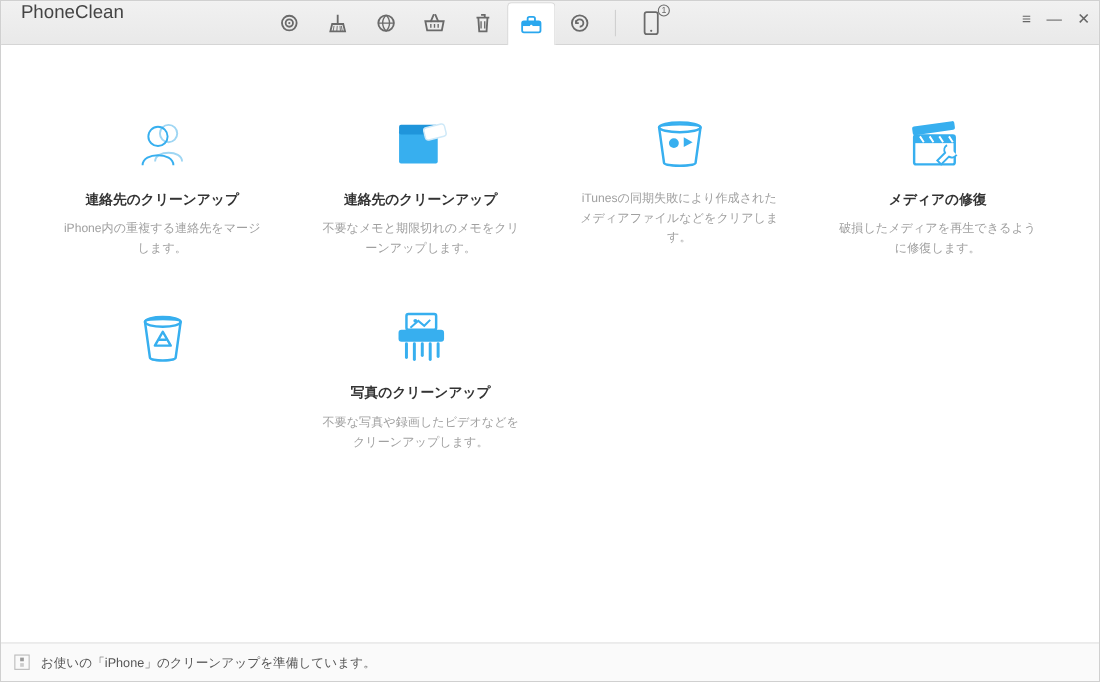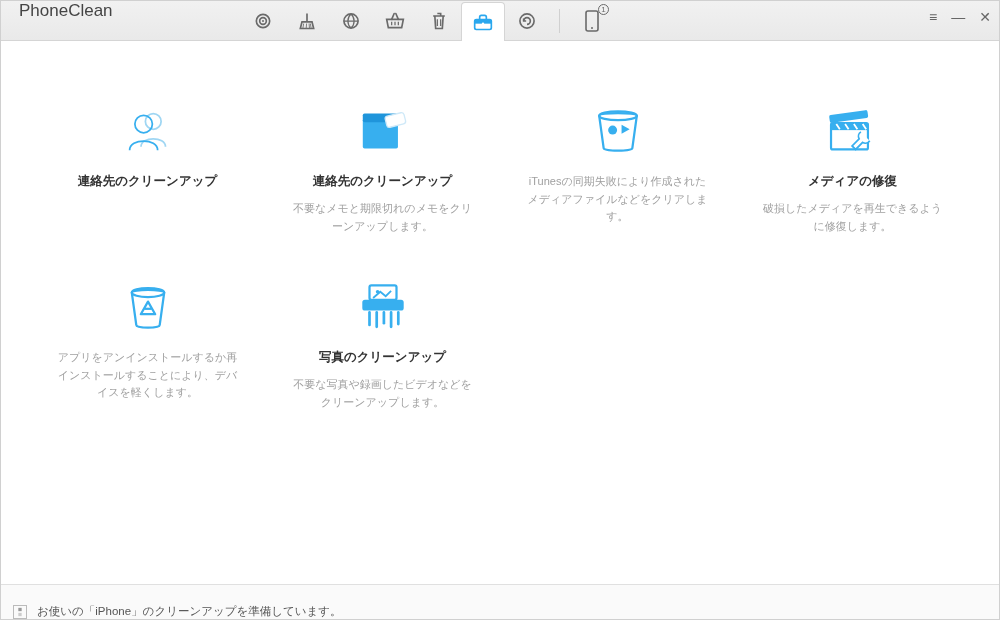--- a/index.html
+++ b/index.html
@@ -104,21 +104,21 @@
     line-height:1.6;
   }
   
   .statusbar {
     position:absolute;
     bottom:0; left:0; right:0;
     height:35px;
     border-top:1px solid #e0e0e0;
     background:#fafafa;
     display:flex;
-    align-items:flex-end;
+    align-items:center;
     padding:0 12px;
     font-size:11.5px;
     color:#555;
     gap:10px;
   }
   .spinner {
     width:14px;height:14px;
     border:1px solid #bbb;
     display:flex;align-items:center;justify-content:center;
   }
@@ -203,20 +203,21 @@
         <svg width="56" height="50" viewBox="0 0 64 56">
           <g fill="none" stroke="#37afef" stroke-width="2">
             <circle cx="38" cy="17" r="9" stroke="#9fd6f3"></circle>
             <path d="M24 46 C24 34 52 34 52 46" stroke="#9fd6f3"></path>
             <circle cx="27" cy="20" r="10"></circle>
             <path d="M11 50 C11 36 43 36 43 50"></path>
           </g>
         </svg>
       </div>
       <div class="title">連絡先のクリーンアップ</div>
+      <div class="desc">iPhone内の重複する連絡先をマージします。</div>
     </div>
 
     <div class="card">
       <div class="icon-wrap">
         <svg width="58" height="50" viewBox="0 0 66 56">
           <rect x="10" y="14" width="40" height="34" rx="2" fill="#37afef"></rect>
           <rect x="10" y="8" width="40" height="10" rx="2" fill="#1f95db"></rect>
           <rect x="36" y="9" width="22" height="13" rx="3" transform="rotate(-14 47 15)" fill="#fff" stroke="#cfe9f8" stroke-width="1.5"></rect>
         </svg>
       </div>
@@ -257,21 +258,20 @@
 
     <div class="card">
       <div class="icon-wrap">
         <svg width="52" height="54" viewBox="0 0 56 60">
           <path d="M10 14 C10 10 46 10 46 14 L41 50 C41 54 15 54 15 50 Z" fill="none" stroke="#37afef" stroke-width="2.5"></path>
           <ellipse cx="28" cy="14" rx="18" ry="5" fill="none" stroke="#37afef" stroke-width="2.5"></ellipse>
           <path d="M20 38 L28 24 L36 38 Z" fill="none" stroke="#37afef" stroke-width="2.5" stroke-linejoin="round"></path>
           <path d="M24 32 H32" stroke="#37afef" stroke-width="2.5"></path>
         </svg>
       </div>
-      <div class="desc">アプリをアンインストールするか再インストールすることにより、デバイスを軽くします。</div>
     </div>
 
     <div class="card">
       <div class="icon-wrap">
         <svg width="56" height="54" viewBox="0 0 62 60">
           <rect x="8" y="22" width="46" height="12" rx="3" fill="#37afef"></rect>
           <rect x="16" y="6" width="30" height="16" rx="2" fill="none" stroke="#37afef" stroke-width="2.5"></rect>
           <circle cx="25" cy="13" r="2" fill="#37afef"></circle>
           <path d="M20 20 L28 13 L34 18 L40 12" fill="none" stroke="#37afef" stroke-width="2"></path>
           <g stroke="#37afef" stroke-width="3" stroke-linecap="round">

